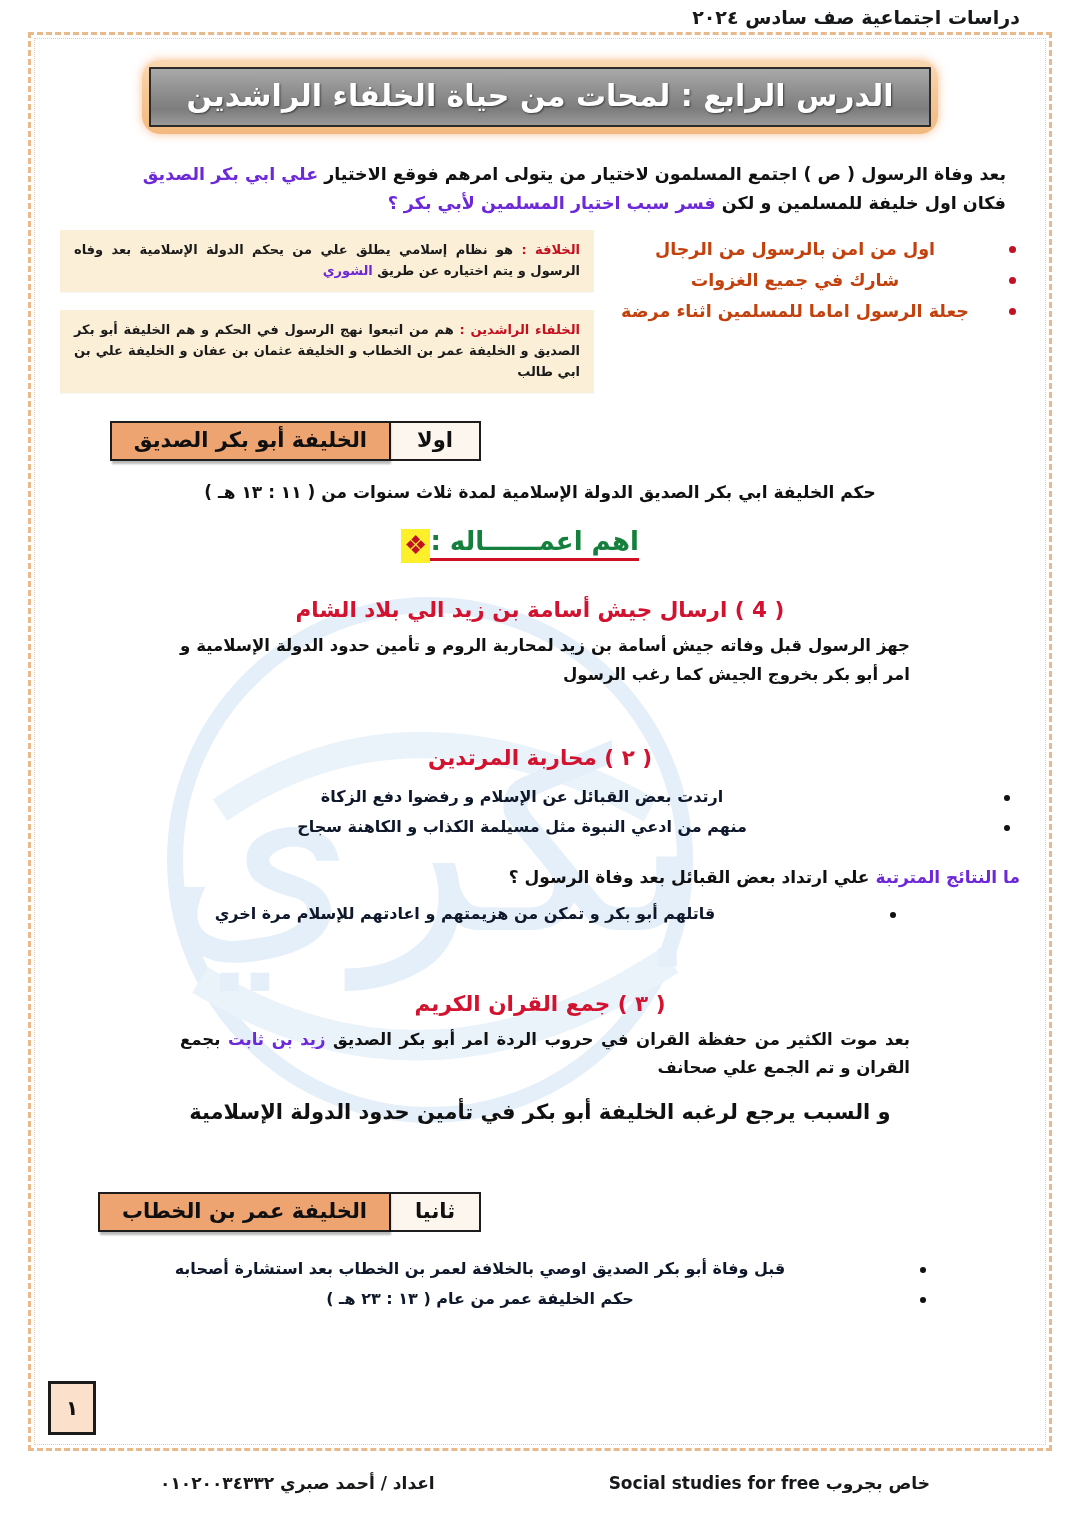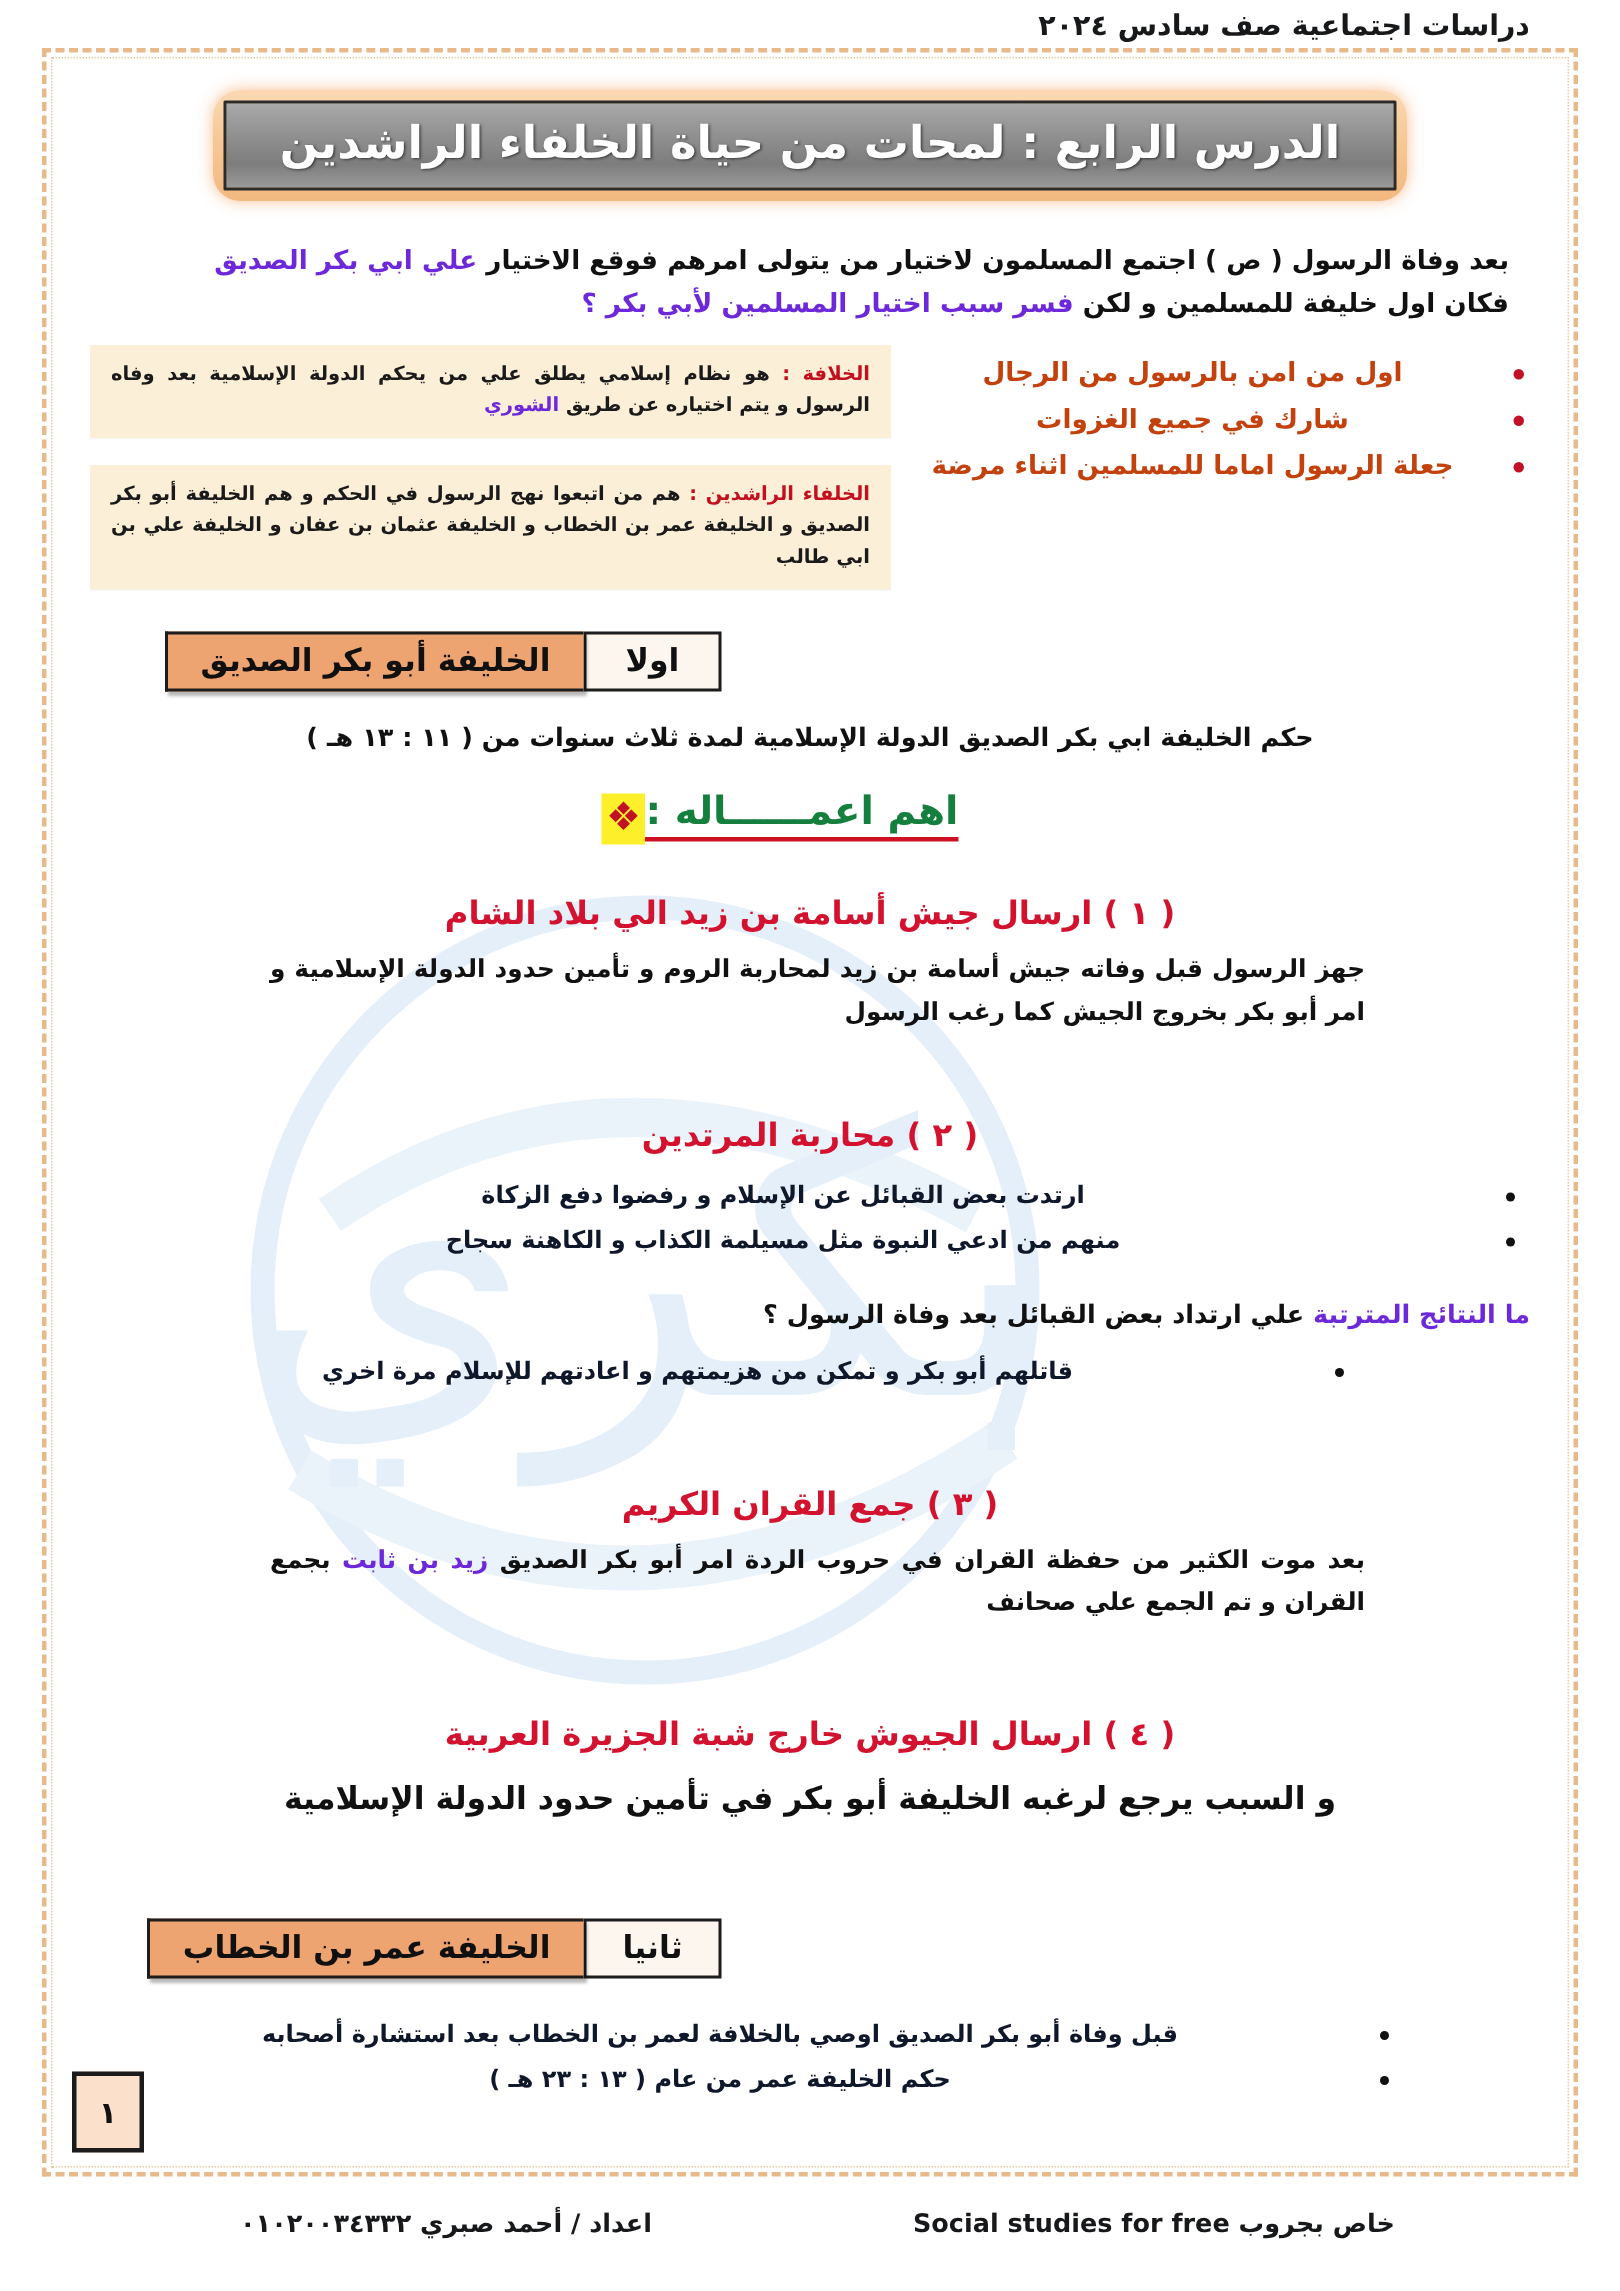--- a/index.html
+++ b/index.html
@@ -264,41 +264,40 @@
       <div class="sec-name">الخليفة أبو بكر الصديق</div>
     </div>
   </div>
 
   <div class="para">حكم الخليفة ابي بكر الصديق الدولة الإسلامية لمدة ثلاث سنوات من ( ١١ : ١٣ هـ )</div>
 
   <div class="works-head">
     <span class="wtext">اهم اعمــــــاله :</span><span class="diamond">❖</span>
   </div>
 
-  <div class="item-head">( ١ ) ارسال جيش أسامة بن زيد الي بلاد الشام</div>
+  <div class="item-head">( 4 ) ارسال جيش أسامة بن زيد الي بلاد الشام</div>
   <div class="para-justify">جهز الرسول قبل وفاته جيش أسامة بن زيد لمحاربة الروم  و تأمين حدود الدولة الإسلامية و امر أبو بكر بخروج الجيش كما رغب الرسول</div>
 
   <div class="item-head item-head-2">( ٢ ) محاربة المرتدين</div>
   <ul class="blk-bullets">
     <li>ارتدت بعض القبائل عن الإسلام و رفضوا دفع الزكاة</li>
     <li>منهم من ادعي النبوة مثل مسيلمة الكذاب و الكاهنة سجاح</li>
   </ul>
   <div class="qline">
     <span class="r">ما النتائج المترتبة</span><span> علي ارتداد بعض القبائل بعد وفاة الرسول ؟</span>
   </div>
   <ul class="blk-bullets wide">
     <li>قاتلهم أبو بكر و تمكن من هزيمتهم و اعادتهم للإسلام مرة اخري</li>
   </ul>
 
   <div class="item-head item-head-3">( ٣ ) جمع القران الكريم</div>
   <div class="para-justify">
     <span>بعد موت الكثير من حفظة القران في حروب الردة امر أبو بكر الصديق </span><span class="r">زيد بن ثابت</span><span> بجمع القران و تم الجمع علي صحانف</span>
   </div>
 
-  <div class="item-head item-head-4">( ٤ ) ارسال الجيوش خارج شبة الجزيرة العربية</div>
   <div class="para" style="margin-top:14px;font-size:21px;">و السبب يرجع لرغبه الخليفة أبو بكر في تأمين حدود الدولة الإسلامية</div>
 
   <div class="sec-head" style="margin-top:62px;">
     <div class="sec-head-row">
       <div class="sec-num">ثانيا</div>
       <div class="sec-name">الخليفة عمر بن الخطاب</div>
     </div>
   </div>
 
   <ul class="blk-bullets" style="margin-top:22px;padding-right:120px;">

